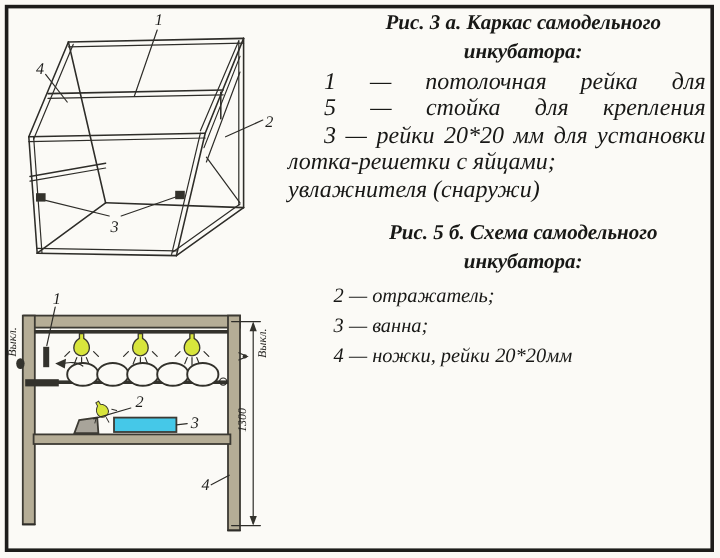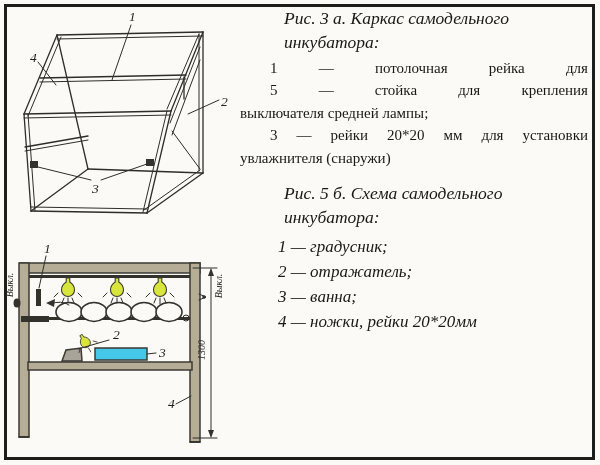--- a/index.html
+++ b/index.html
@@ -3,24 +3,24 @@
 <meta charset="utf-8">
 <style>
   html,body{margin:0;padding:0;background:#e9e9e9;}
   .page{position:relative;width:600px;height:465px;background:#fbfaf6;overflow:hidden;
         font-family:"Liberation Serif",serif;color:#181816;}
   .frame{position:absolute;left:4px;top:4px;width:585px;height:450px;border:3px solid #1d1d1b;}
   .figsvg{position:absolute;}
   #figA{left:8px;top:5px;}
   #figB{left:6px;top:237px;}
   .col{position:absolute;left:240px;top:6px;width:348px;}
-  .fig-title{font-weight:normal;font-style:italic;font-size:17.5px;line-height:24px;
-             text-align:left;padding-left:44px;}
+  .fig-title{font-weight:bold;font-style:italic;font-size:17.5px;line-height:24px;
+             text-align:center;padding-left:44px;}
   .fig-title.b{margin-top:12px;}
-  .cap{font-size:15px;line-height:22.4px;margin-top:3px;}
+  .cap{font-style:italic;font-size:20px;line-height:22.4px;margin-top:3px;}
   .cap div{min-height:22.4px;}
   .tj{text-align:justify;text-align-last:justify;}
   .ind{text-indent:30px;}
   .blist{font-style:italic;font-size:17px;line-height:25px;padding-left:38px;margin-top:5px;}
   
   svg text{font-family:"Liberation Serif",serif;}
   .ln{stroke:#2e2d29;stroke-width:1.3;fill:none;stroke-linecap:round;}
   .lt{stroke:#2e2d29;stroke-width:1;fill:none;stroke-linecap:round;}
   .dark{fill:#33322c;stroke:none;}
   .beam{stroke:#3c3a33;stroke-width:1.5;}
@@ -167,29 +167,28 @@
   </svg>
 
   <div class="col">
     <div class="fig-title">
       <div>Рис. 3 а. Каркас самодельного</div>
       <div>инкубатора:</div>
     </div>
     <div class="cap">
       <div class="tj ind">1 — потолочная рейка для</div>
       <div class="tj ind">5 — стойка для крепления</div>
-      <div>выключателя средней лампы;</div>
       <div class="tj ind">3 — рейки 20*20 мм для установки</div>
+      <div>лотка-решетки с яйцами;</div>
       <div>увлажнителя (снаружи)</div>
     </div>
 
     <div class="fig-title b">
       <div>Рис. 5 б. Схема самодельного</div>
       <div>инкубатора:</div>
     </div>
     <div class="blist">
-      <div>1 — градусник;</div>
       <div>2 — отражатель;</div>
       <div>3 — ванна;</div>
       <div>4 — ножки, рейки 20*20мм</div>
     </div>
   </div>
 </div>
 
 </body></html>

